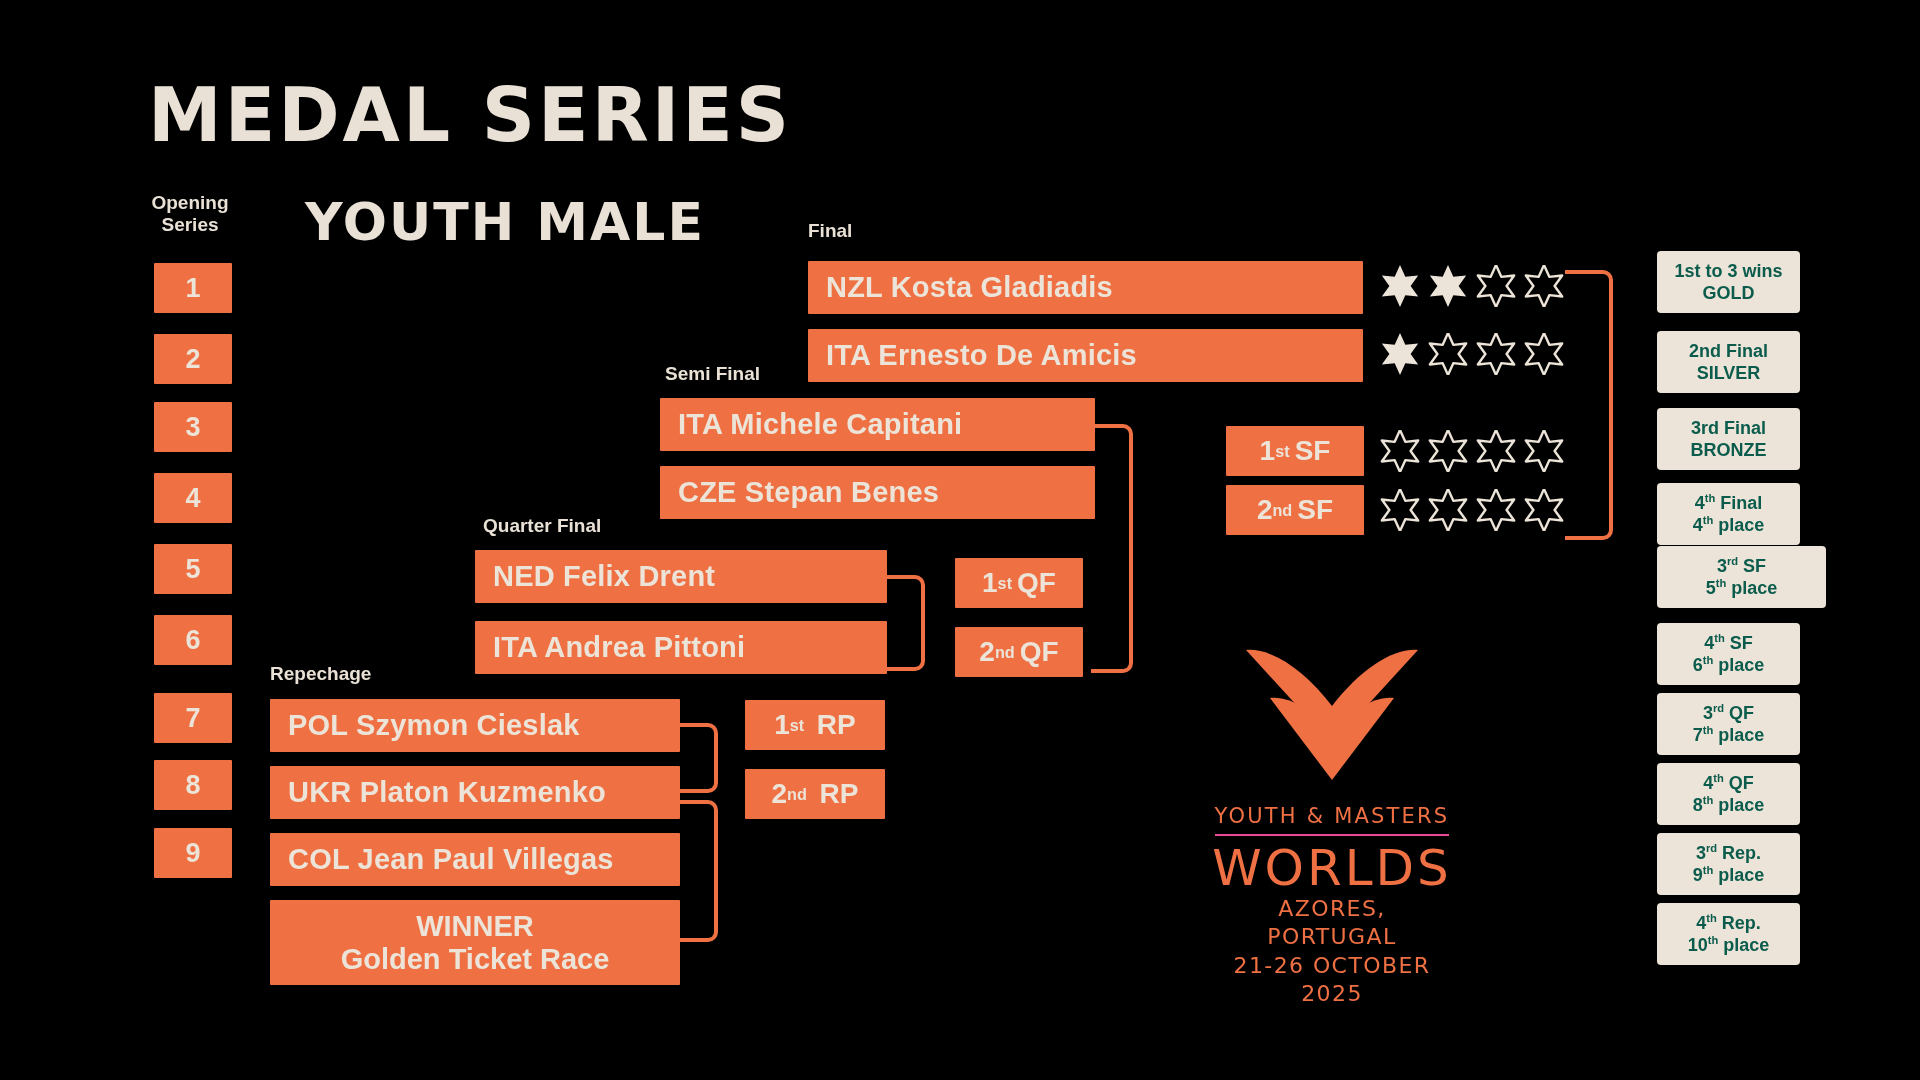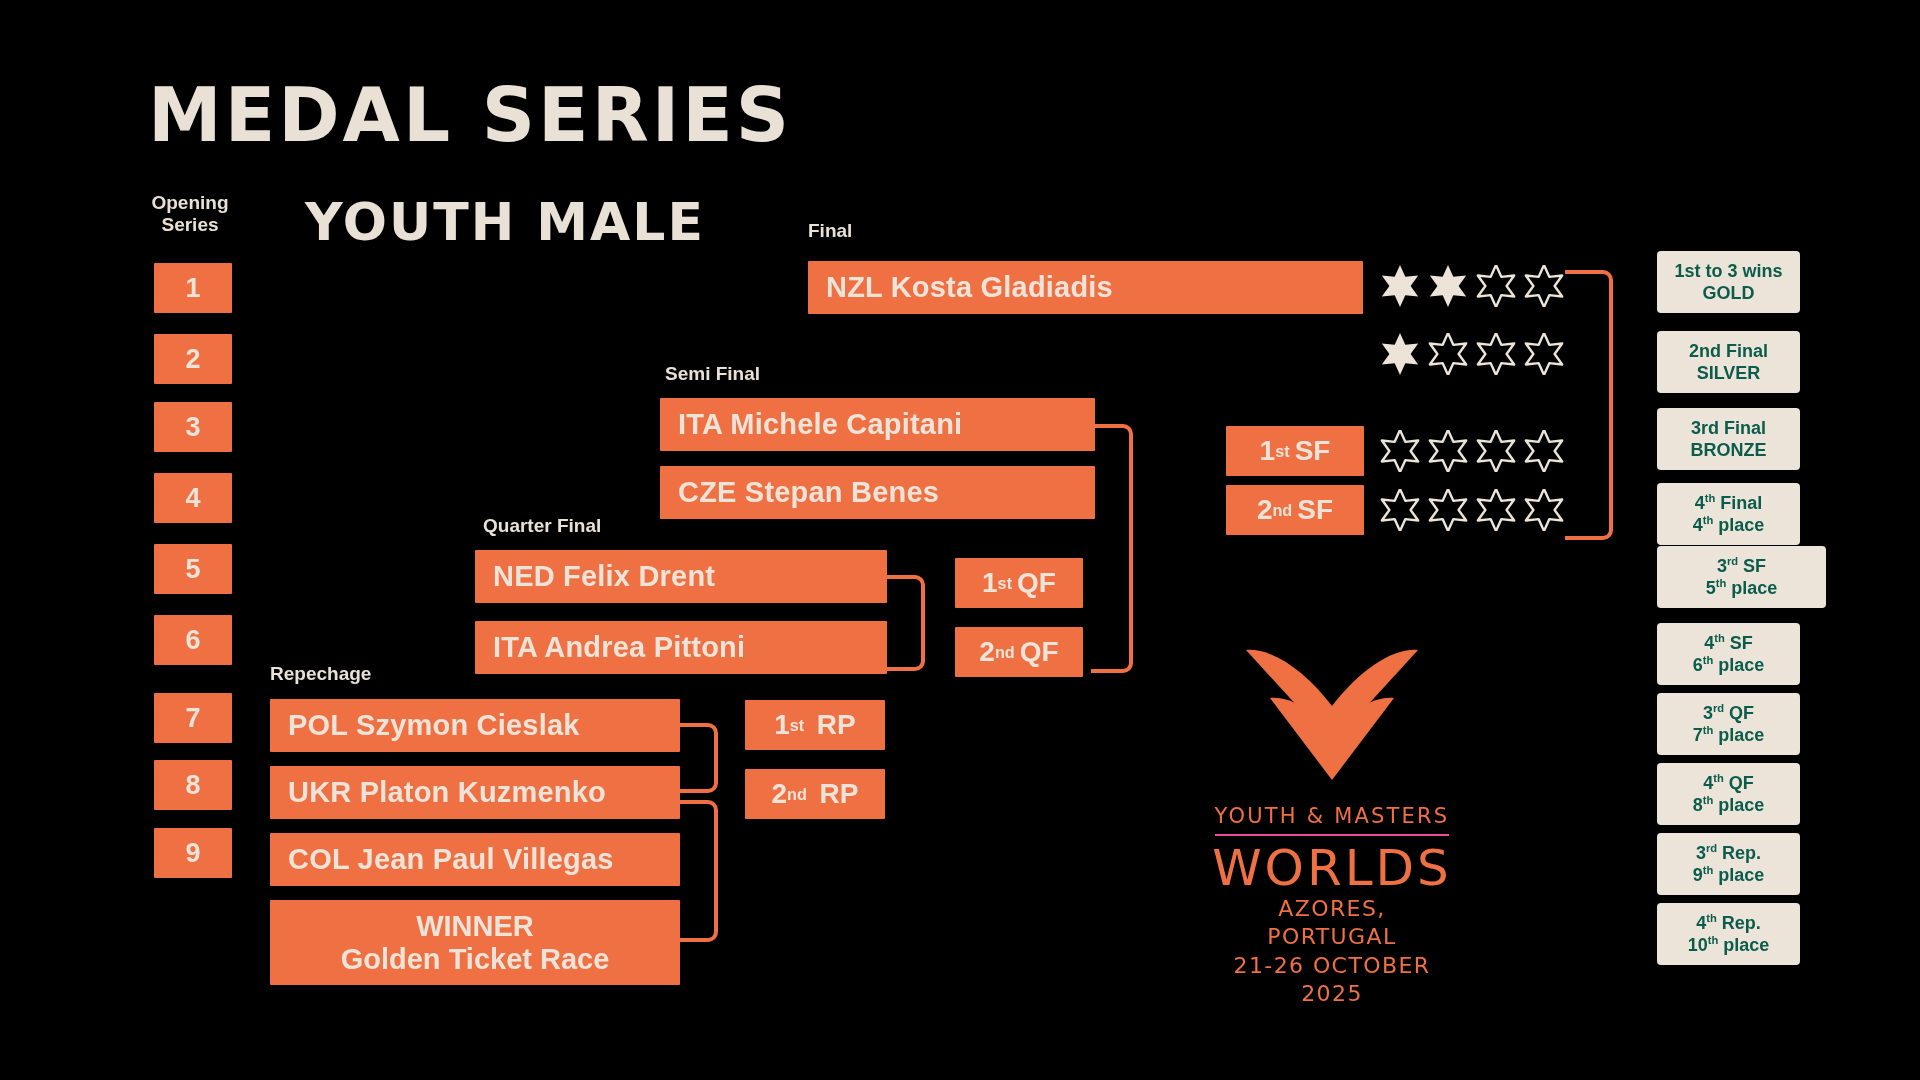--- a/index.html
+++ b/index.html
@@ -129,20 +129,21 @@
   <div class="bar seed" style="left:154px; top:334px; width:78px; height:50px;">2</div>
   <div class="bar seed" style="left:154px; top:402px; width:78px; height:50px;">3</div>
   <div class="bar seed" style="left:154px; top:473px; width:78px; height:50px;">4</div>
   <div class="bar seed" style="left:154px; top:544px; width:78px; height:50px;">5</div>
   <div class="bar seed" style="left:154px; top:615px; width:78px; height:50px;">6</div>
   <div class="bar seed" style="left:154px; top:693px; width:78px; height:50px;">7</div>
   <div class="bar seed" style="left:154px; top:760px; width:78px; height:50px;">8</div>
   <div class="bar seed" style="left:154px; top:828px; width:78px; height:50px;">9</div>
 
   <div class="bar name" style="left:808px; top:261px; width:555px; height:53px;">NZL Kosta Gladiadis</div>
+  <div class="bar name" style="left:808px; top:329px; width:555px; height:53px;">ITA Ernesto De Amicis</div>
 
   <div class="bar name" style="left:660px; top:398px; width:435px; height:53px;">ITA Michele Capitani</div>
   <div class="bar name" style="left:475px; top:550px; width:412px; height:53px;">NED Felix Drent</div>
 
   <div class="bar name" style="left:660px; top:466px; width:435px; height:53px;">CZE Stepan Benes</div>
   <div class="bar name" style="left:475px; top:621px; width:412px; height:53px;">ITA Andrea Pittoni</div>
 
   <div class="bar name" style="left:270px; top:699px; width:410px; height:53px;">POL Szymon Cieslak</div>
   <div class="bar name" style="left:270px; top:766px; width:410px; height:53px;">UKR Platon Kuzmenko</div>
   <div class="bar name" style="left:270px; top:833px; width:410px; height:53px;">COL Jean Paul Villegas</div>

